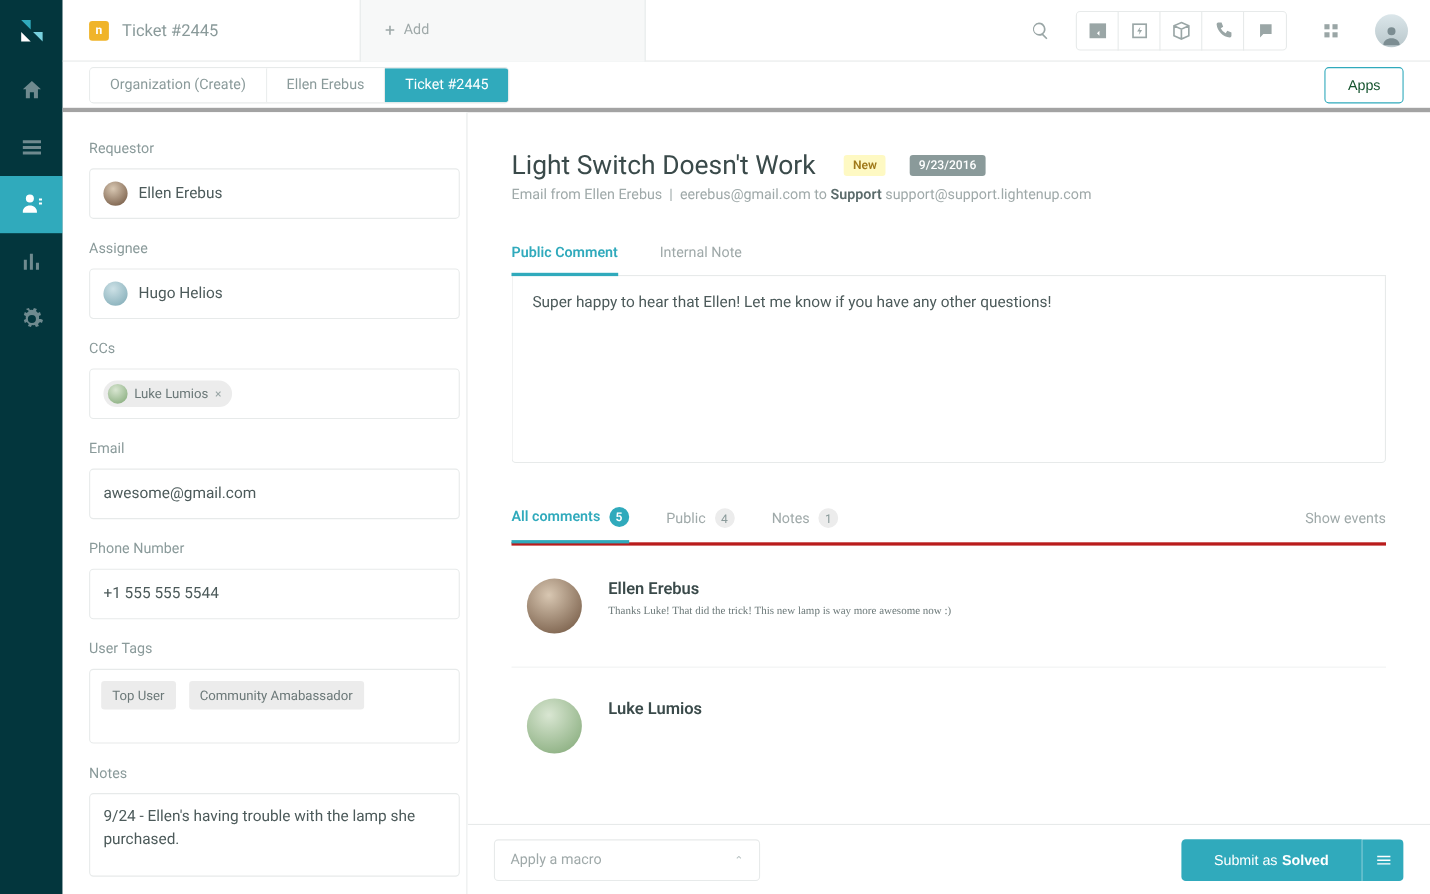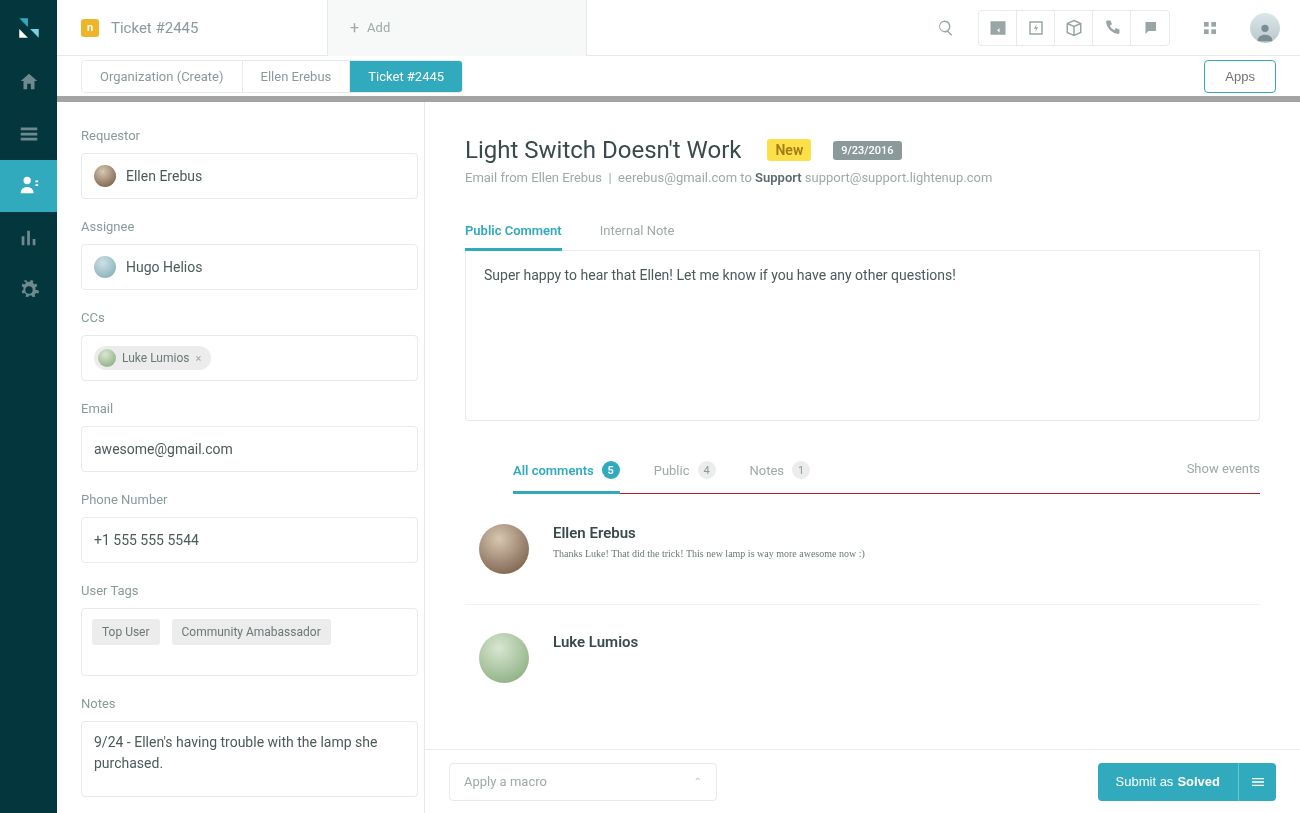--- a/index.html
+++ b/index.html
@@ -26,73 +26,73 @@
   .search-btn svg { width: 18px; height: 18px; fill: #9aa6a6; }
   .icon-cluster { display: flex; align-items: center; border: 1px solid #e7eaea; border-radius: 4px; margin-left: 10px; height: 36px; }
   .icon-cluster .ic { width: 38px; height: 36px; display: flex; align-items: center; justify-content: center; cursor: pointer; border-right: 1px solid #e7eaea; }
   .icon-cluster .ic:last-child { border-right: none; }
   .icon-cluster .ic svg { width: 18px; height: 18px; fill: #9aa6a6; }
   .apps-grid { width: 44px; height: 56px; display: flex; align-items: center; justify-content: center; margin-left: 18px; cursor: pointer; }
   .apps-grid svg { width: 16px; height: 16px; fill: #9aa6a6; }
   .avatar-top { width: 30px; height: 30px; border-radius: 50%; background: linear-gradient(#dbe6ea,#b9c7cb); margin: 0 20px 0 18px; cursor: pointer; display:flex;align-items:flex-end;justify-content:center;overflow:hidden;}
   .avatar-top svg{width:22px;height:22px;fill:#7c8d92;}
   
-  .breadcrumb-row { height: 46px; display: flex; align-items: center; padding: 0 24px; border-bottom: 6px solid #a3a3a3; }
+  .breadcrumb-row { height: 46px; display: flex; align-items: center; padding: 0 24px; border-bottom: 4px solid #a3a3a3; }
   .bc-tabs { display: flex; border: 1px solid #e7eaea; border-radius: 4px; overflow: hidden; }
   .bc-tab { padding: 8px 18px; font-size: 13px; color: #8a9a9a; border-right: 1px solid #e7eaea; cursor: pointer; background: #fff; }
   .bc-tab:last-child { border-right: none; }
   .bc-tab.active { background: #30aabc; color: #fff; }
   .breadcrumb-row .spacer { flex: 1; }
-  .apps-btn { border: 1px solid #30aabc; color: #737373; background: #fff; padding: 8px 20px; font-size: 13px; border-radius: 4px; cursor: pointer; }
+  .apps-btn { border: 1px solid #30aabc; color: #14532d; background: #fff; padding: 8px 20px; font-size: 13px; border-radius: 4px; cursor: pointer; }
   
   .body { flex: 1; display: flex; overflow: hidden; }
   .left-col { width: 368px; border-right: 1px solid #e7eaea; padding: 26px 6px 0 24px; overflow-y: hidden; background:#fff;}
   .section-lbl { font-size: 13px; color: #8a9a9a; margin-bottom: 10px; }
   .field-box { border: 1px solid #e7eaea; border-radius: 4px; background: #fff; min-height: 46px; display: flex; align-items: center; padding: 0 12px; font-size: 14px; color: #4c5a5a; margin-bottom: 20px; }
   .field-box textarea { border:none; width:100%; resize:none; font-family:inherit; font-size:14px; color:#4c5a5a; line-height:1.5; padding:10px 0; outline:none; background:transparent;}
   .person-av { width: 22px; height: 22px; border-radius: 50%; margin-right: 10px; flex-shrink:0;}
   .tag-pill { display: inline-flex; align-items: center; background: #ececec; border-radius: 14px; padding: 3px 10px 3px 4px; font-size: 12px; color: #6b7878; margin-right: 6px;}
   .tag-pill .av { width: 18px; height: 18px; border-radius: 50%; margin-right: 6px;}
   .tag-pill .x { margin-left: 6px; color: #9aa6a6; cursor: pointer; font-size: 11px;}
   .tag-rect { display:inline-block; background:#ececec; border-radius:3px; padding:6px 10px; font-size:12px; color:#6b7878; margin-right:8px;}
   .tags-box { border:1px solid #e7eaea; border-radius:4px; padding:10px 10px 30px 10px; margin-bottom:20px;}
   
   .right-col { flex: 1; display: flex; flex-direction: column; overflow: hidden; }
   .ticket-head { padding: 34px 40px 0 40px; }
   .title-row { display: flex; align-items: center; gap: 12px; }
   .ticket-title { font-size: 24px; font-weight: 400; color: #3a4a4a; margin-right: 14px; }
-  .new-badge { background: #fde047; color: #a07a1b; font-size: 14px; font-weight: 600; padding: 3px 8px; border-radius: 3px; margin-right: 10px;}
+  .new-badge { background: #fef9c3; color: #a07a1b; font-size: 11px; font-weight: 600; padding: 3px 8px; border-radius: 3px; margin-right: 10px;}
   .date-badge { background: #8a9a9a; color: #fff; font-size: 11px; font-weight: 500; padding: 3px 8px; border-radius: 3px;}
   .from-line { font-size: 13px; color: #9fa9a9; margin-top: 6px; }
   .from-line .strong { color: #5b6b6b; font-weight: 600; }
   .compose-tabs { display: flex; margin-top: 28px; border-bottom: 1px solid #e7eaea; }
   .compose-tab { font-size: 13px; padding: 10px 0; margin-right: 38px; color: #9fa9a9; cursor: pointer; }
   .compose-tab.active { color: #30aabc; font-weight: 600; border-bottom: 3px solid #30aabc; margin-bottom: -1px; }
   .compose-box { border: 1px solid #e7eaea; border-top: none; border-radius: 0 0 4px 4px; padding: 16px 18px; min-height: 170px; font-size: 14px; color: #4c5a5a; }
-  .thread-tabs { display:flex; align-items:flex-start; margin-top:28px; border-bottom:1px solid #b91c1c;margin-left:48px;}
+  .thread-tabs { display:flex; align-items:center; margin-top:28px; border-bottom:3px solid #b91c1c;}
   .thread-tab { font-size:13px; color:#9fa9a9; padding:12px 0; margin-right:34px; cursor:pointer; display:flex; align-items:center;}
   .thread-tab.active { color:#30aabc; font-weight:600; border-bottom:3px solid #30aabc; margin-bottom:-1px;}
   .count-badge { display:inline-flex; align-items:center; justify-content:center; min-width:18px; height:18px; border-radius:9px; background:#ececec; color:#8a9a9a; font-size:11px; margin-left:8px; padding:0 5px;}
   .thread-tab.active .count-badge { background:#30aabc; color:#fff;}
   .thread-spacer { flex:1;}
   .show-events { font-size:13px; color:#9fa9a9; cursor:pointer; padding:12px 0;}
   .thread { padding: 30px 0 0 0;}
   .msg { display:flex; padding: 0 0 30px 0; border-bottom:1px solid #f1f3f3; margin-bottom:28px;}
   .msg:last-child{border-bottom:none;}
   .msg .av { width:50px; height:50px; border-radius:50%; margin-right:24px; margin-left:14px; flex-shrink:0;}
   .msg .name { font-size:15px; font-weight:600; color:#3a4a4a; margin-bottom:4px;}
   .msg .text { font-size:10px; color:#6b7878; line-height:1.5; white-space:pre-line;font-family:Liberation Serif, serif;}
   .content-scroll { flex:1; overflow:hidden; padding: 0 40px;}
   
   .footer { height: 64px; border-top: 1px solid #e7eaea; display: flex; align-items: center; padding: 0 24px; background:#fff;}
-  .macro-dd { border:1px solid #e7eaea; border-radius:4px; width:268px; height:38px; display:flex; align-items:center; padding:0 14px; font-size:13px; color:#9fa9a9; cursor:pointer; justify-content:space-between;}
+  .macro-dd { border:1px solid #e7eaea; border-radius:4px; width:242px; height:38px; display:flex; align-items:center; padding:0 14px; font-size:13px; color:#9fa9a9; cursor:pointer; justify-content:space-between;}
   .macro-dd .chev { font-size:10px; color:#b8c2c2;}
   .footer .spacer { flex:1;}
   .submit-group { display:flex;}
-  .submit-btn { background:#30aabc; color:#fff; border:none; height:38px; padding:0 18px; font-size:13px; border-radius:4px 0 0 4px; cursor:pointer; display:flex; align-items:center;}
+  .submit-btn { background:#30aabc; color:#fff; border:none; height:38px; padding:0 30px; font-size:13px; border-radius:4px 0 0 4px; cursor:pointer; display:flex; align-items:center;}
   .submit-btn .bold { font-weight:700; margin-left:4px;}
   .submit-menu { background:#30aabc; width:38px; height:38px; border-radius:0 4px 4px 0; border-left:1px solid rgba(255,255,255,0.3); display:flex; align-items:center; justify-content:center; cursor:pointer;}
   .submit-menu svg { width:16px; height:16px; fill:#fff;}
   
   .av-ellen { background: radial-gradient(circle at 40% 30%, #d8c7b2, #6b4f3a);}
   .av-hugo  { background: radial-gradient(circle at 40% 30%, #cde1e6, #7ba7b3);}
   .av-luke  { background: radial-gradient(circle at 40% 30%, #d9e6d2, #7ea673);}
 </style>
 </head>
 <body>

